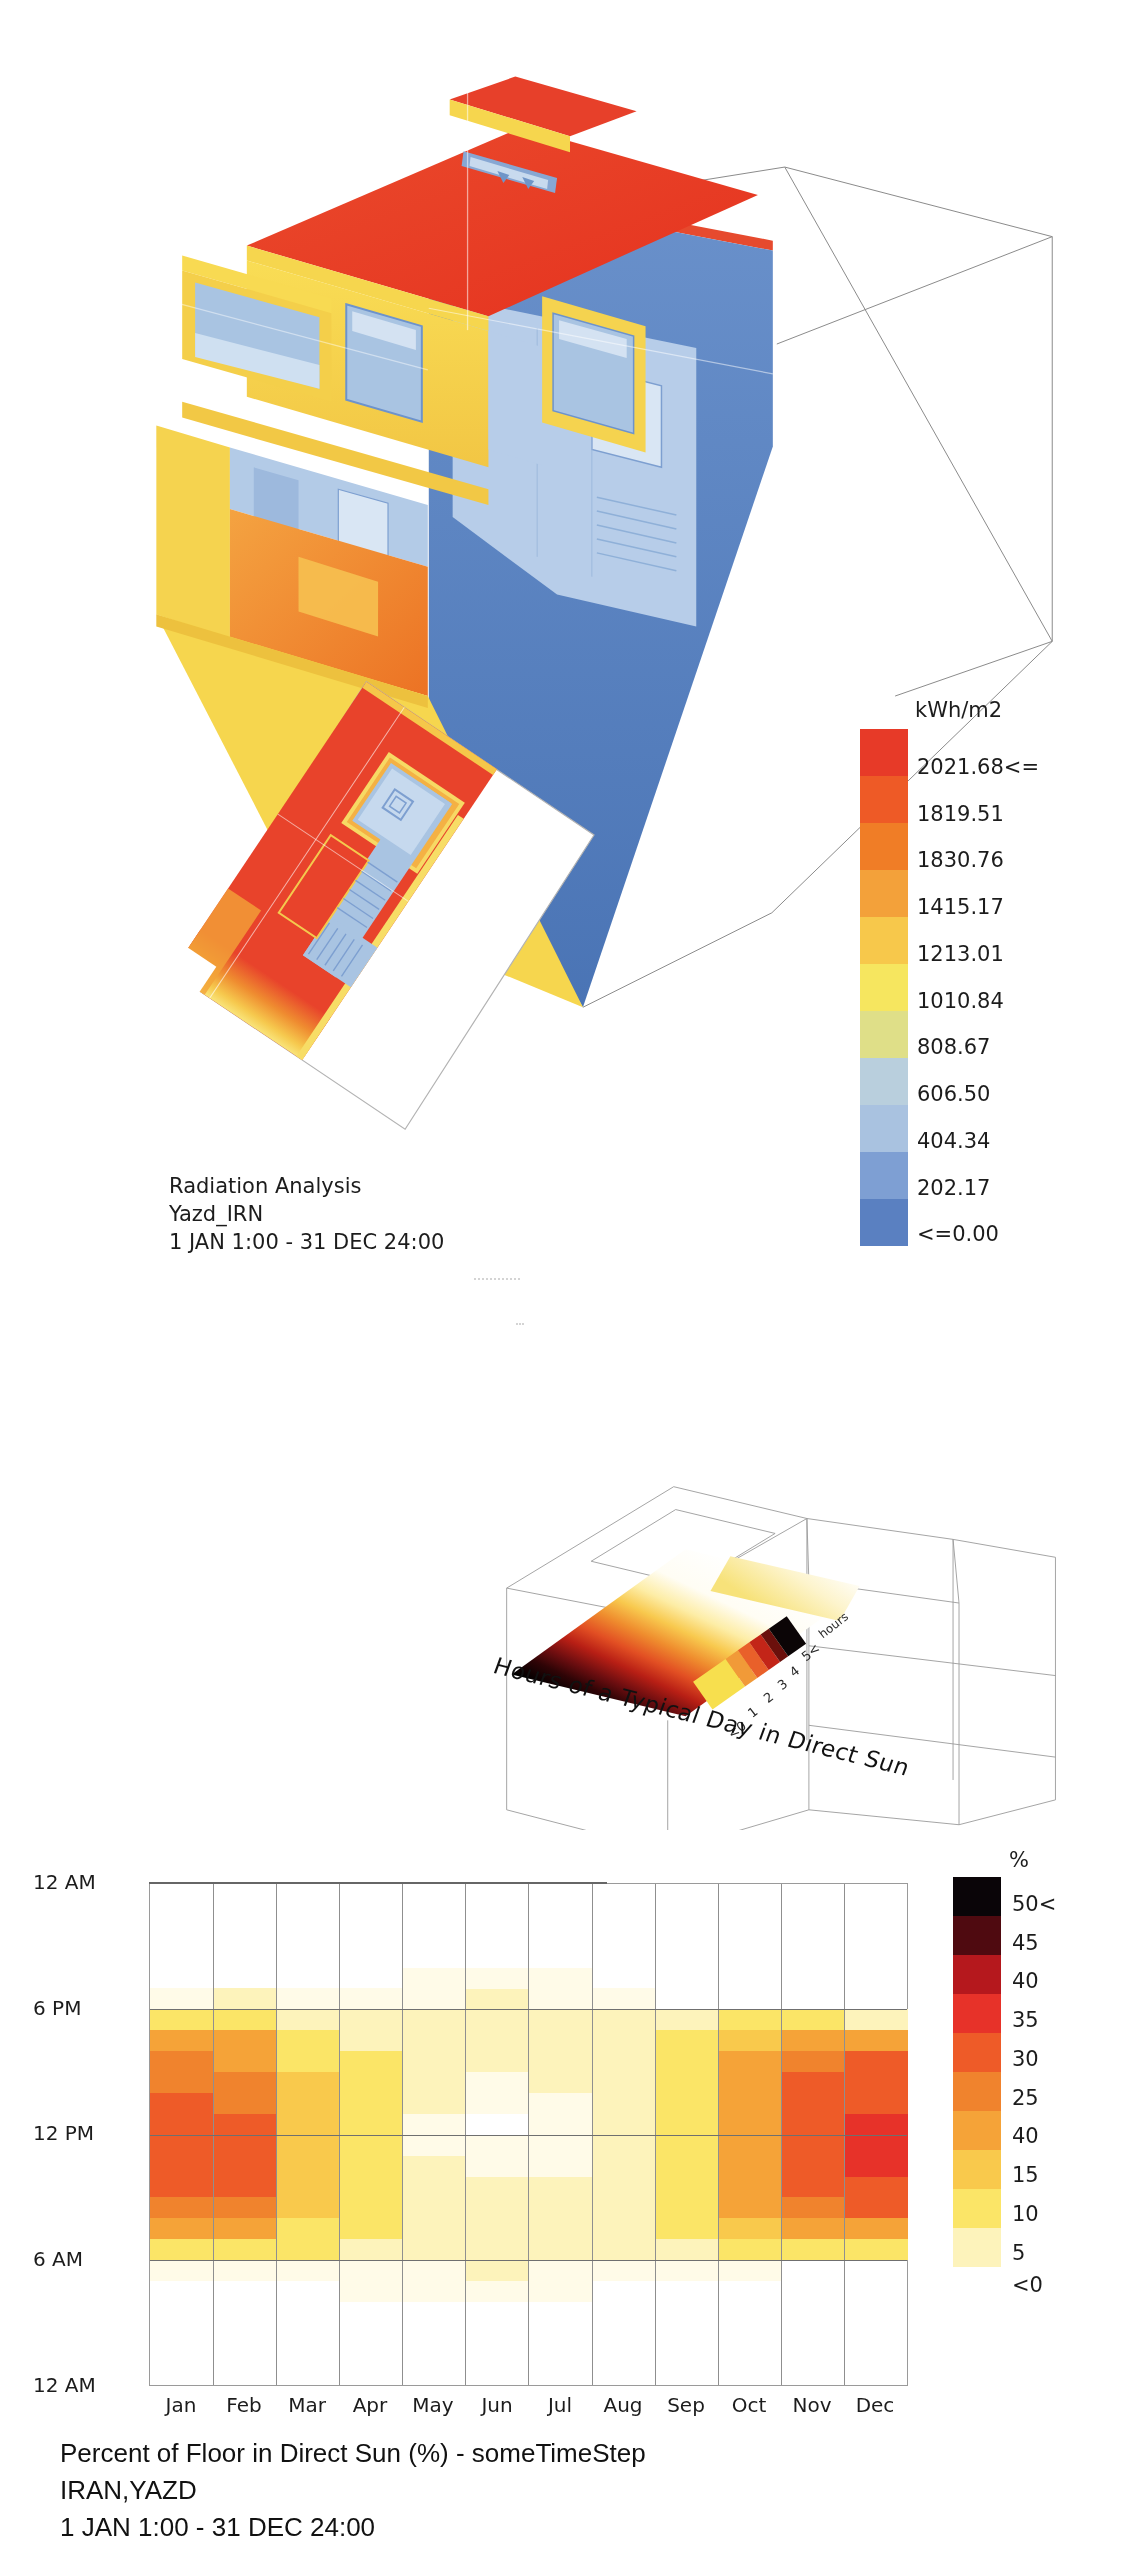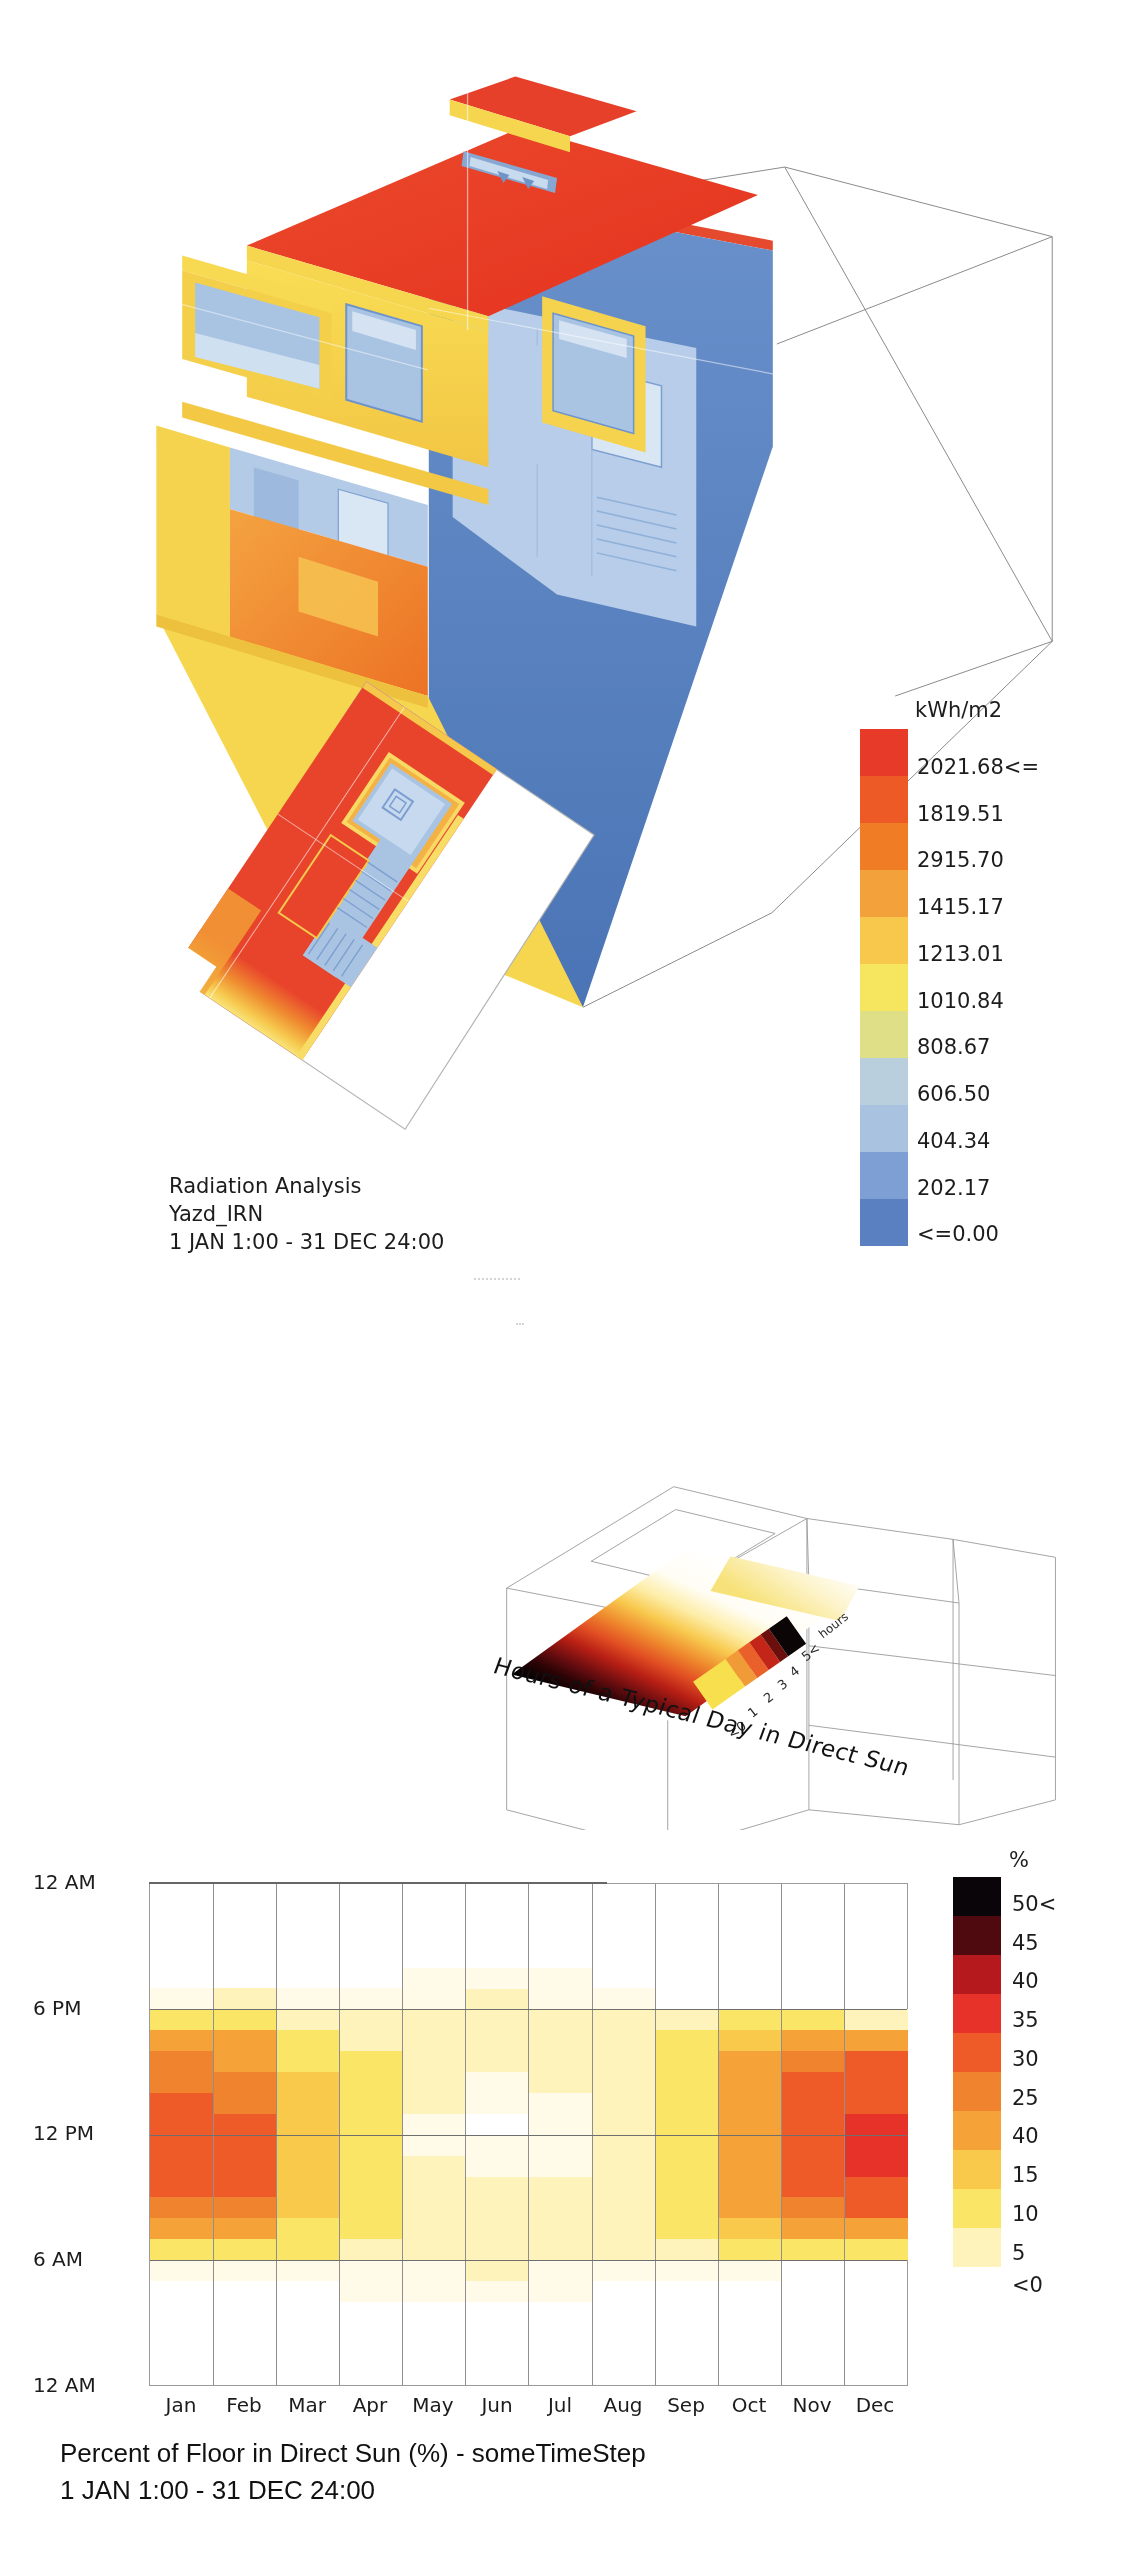--- a/index.html
+++ b/index.html
@@ -180,21 +180,21 @@
       <div class="legend-block" style="height: 47px; background: rgb(246, 230, 95);"></div>
       <div class="legend-block" style="height: 47px; background: rgb(223, 223, 136);"></div>
       <div class="legend-block" style="height: 47px; background: rgb(185, 207, 221);"></div>
       <div class="legend-block" style="height: 47px; background: rgb(169, 194, 224);"></div>
       <div class="legend-block" style="height: 47px; background: rgb(126, 159, 211);"></div>
       <div class="legend-block" style="height: 47px; background: rgb(90, 128, 193);"></div>
     </div>
   <div id="rad-legend-labels">
       <div class="legend-label" style="left: 917px; top: 755px;">2021.68&lt;=</div>
       <div class="legend-label" style="left: 917px; top: 802px;">1819.51</div>
-      <div class="legend-label" style="left: 917px; top: 848px;">2915.70</div>
+      <div class="legend-label" style="left: 917px; top: 848px;">1830.76</div>
       <div class="legend-label" style="left: 917px; top: 895px;">1415.17</div>
       <div class="legend-label" style="left: 917px; top: 942px;">1213.01</div>
       <div class="legend-label" style="left: 917px; top: 989px;">1010.84</div>
       <div class="legend-label" style="left: 917px; top: 1035px;">808.67</div>
       <div class="legend-label" style="left: 917px; top: 1082px;">606.50</div>
       <div class="legend-label" style="left: 917px; top: 1129px;">404.34</div>
       <div class="legend-label" style="left: 917px; top: 1176px;">202.17</div>
       <div class="legend-label" style="left: 917px; top: 1222px;">&lt;=0.00</div>
     </div>
 
@@ -501,17 +501,18 @@
       <div class="legend-label" style="left: 1012px; top: 2086px;">25</div>
       <div class="legend-label" style="left: 1012px; top: 2124px;">40</div>
       <div class="legend-label" style="left: 1012px; top: 2163px;">15</div>
       <div class="legend-label" style="left: 1012px; top: 2202px;">10</div>
       <div class="legend-label" style="left: 1012px; top: 2241px;">5</div>
       <div class="legend-label" style="left: 1012px; top: 2273px;">&lt;0</div>
     </div>
 
   <div class="abs bottom-caption" style="left:60px;top:2435px">
     <div>Percent of Floor in Direct Sun (%) - someTimeStep</div>
+    <div>IRAN,YAZD</div>
     <div>1 JAN 1:00 - 31 DEC 24:00</div>
   </div>
 
 </div>
 
 
 </body></html>

